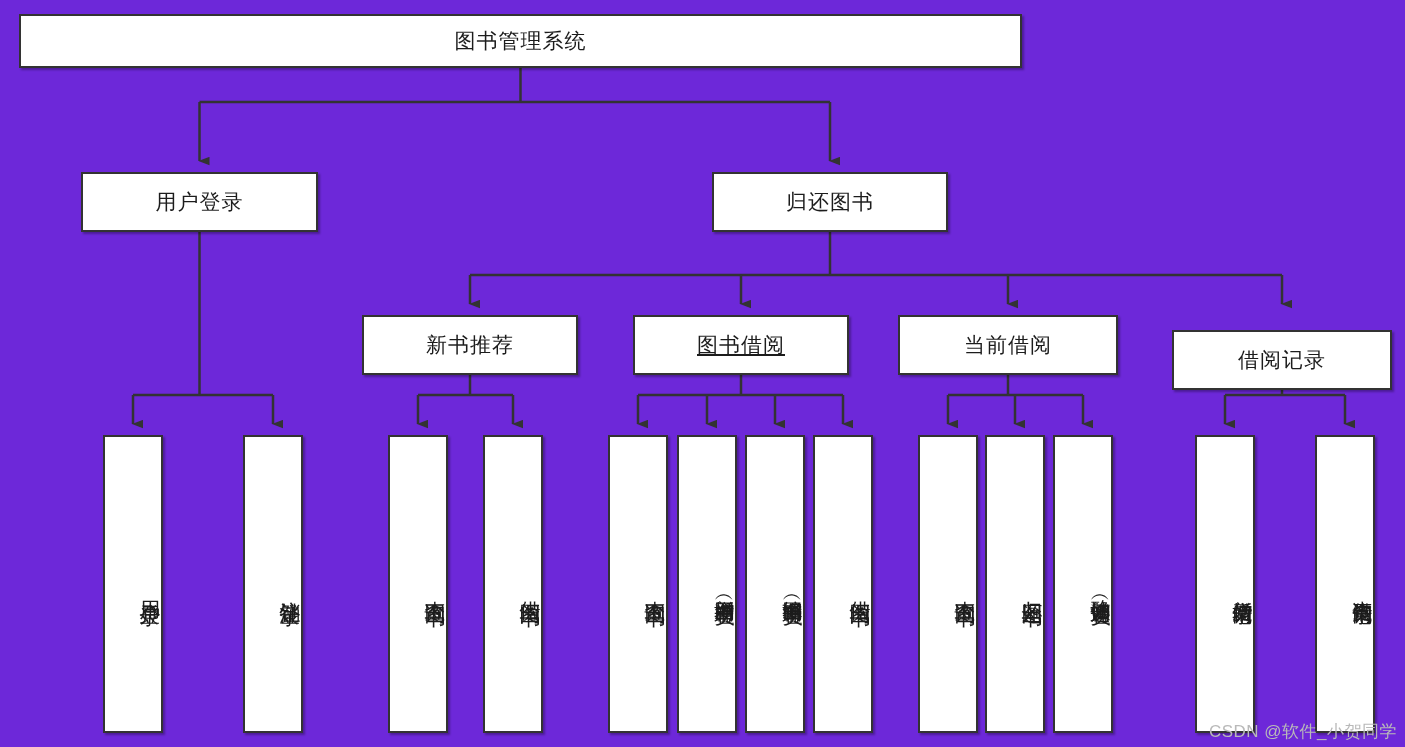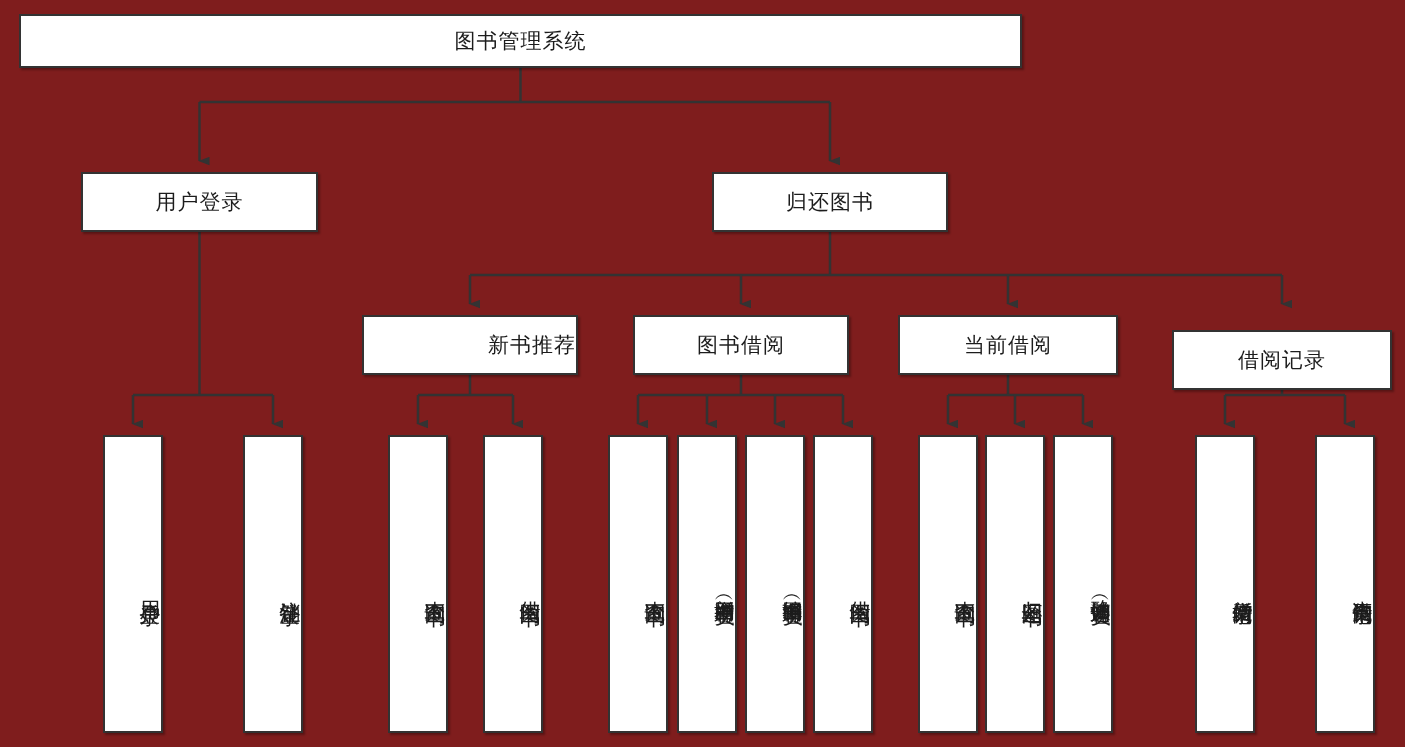--- a/index.html
+++ b/index.html
@@ -7,21 +7,21 @@
     padding: 0;
     background: #ffffff;
   }
   body {
     font-family: "Liberation Sans", "DejaVu Sans", sans-serif;
   }
   #canvas {
     position: relative;
     width: 1405px;
     height: 747px;
-    background: #7f1d1d;
+    background: #6d28d9;
     overflow: hidden;
   }
   svg.edges {
     position: absolute;
     left: 0;
     top: 0;
     width: 1405px;
     height: 747px;
     pointer-events: none;
   }
@@ -118,24 +118,24 @@
   <div id="node-layer">
       <div class="node horiz" style="left: 19px; top: 14px; width: 1003px; height: 54px;">
         <span class="node-label">图书管理系统</span>
       </div>
       <div class="node horiz" style="left: 81px; top: 172px; width: 237px; height: 60px;">
         <span class="node-label">用户登录</span>
       </div>
       <div class="node horiz" style="left: 712px; top: 172px; width: 236px; height: 60px;">
         <span class="node-label">归还图书</span>
       </div>
-      <div class="node horiz" style="left: 362px; top: 315px; width: 216px; height: 60px; justify-content: flex-end;">
+      <div class="node horiz" style="left: 362px; top: 315px; width: 216px; height: 60px;">
         <span class="node-label">新书推荐</span>
       </div>
-      <div class="node horiz" style="left: 633px; top: 315px; width: 216px; height: 60px;">
+      <div class="node horiz" style="left: 633px; top: 315px; width: 216px; height: 60px; text-decoration: underline;">
         <span class="node-label">图书借阅</span>
       </div>
       <div class="node horiz" style="left: 898px; top: 315px; width: 220px; height: 60px; text-align: center;">
         <span class="node-label">当前借阅</span>
       </div>
       <div class="node horiz" style="left: 1172px; top: 330px; width: 220px; height: 60px;">
         <span class="node-label">借阅记录</span>
       </div>
       <div class="node vert" style="left: 103px; top: 435px; width: 60px; height: 298px;">
         <span class="node-label">用户登录</span>
@@ -171,13 +171,14 @@
         <span class="node-label">确认归还（管理员）</span>
       </div>
       <div class="node vert tall-text" style="left: 1195px; top: 435px; width: 60px; height: 298px;">
         <span class="node-label">新增借阅记录</span>
       </div>
       <div class="node vert tall-text" style="left: 1315px; top: 435px; width: 60px; height: 298px;">
         <span class="node-label">查询借阅记录</span>
       </div>
     </div>
 
+  <div id="watermark">CSDN @软件_小贺同学</div>
 </div>
 
 </body></html>

